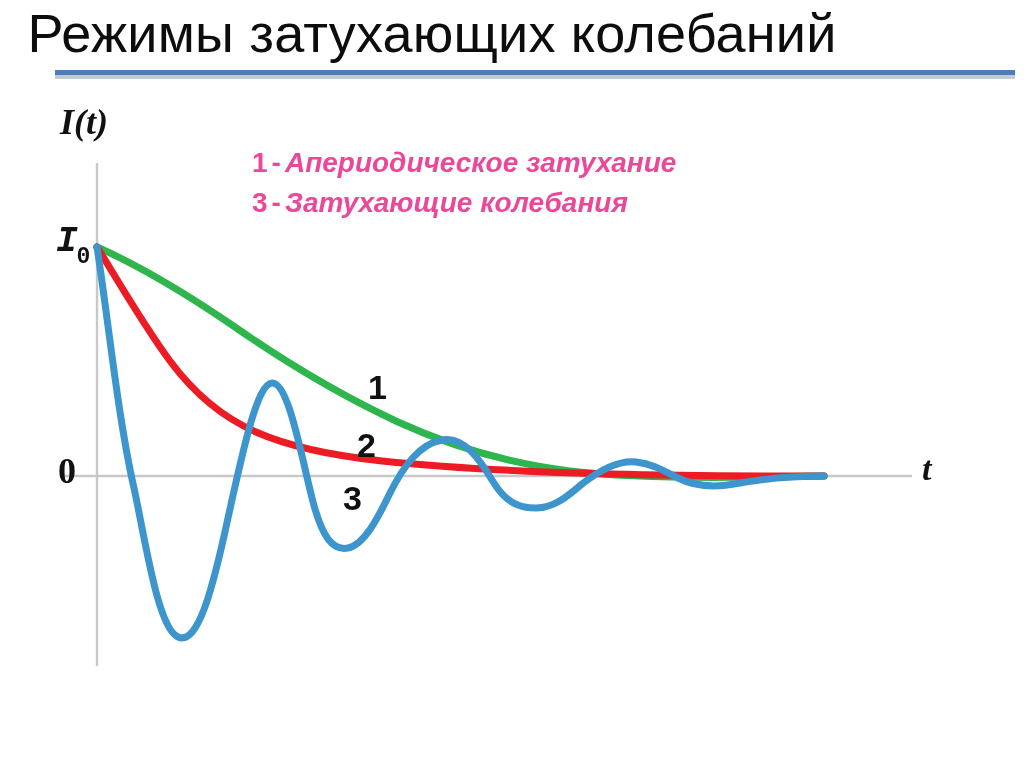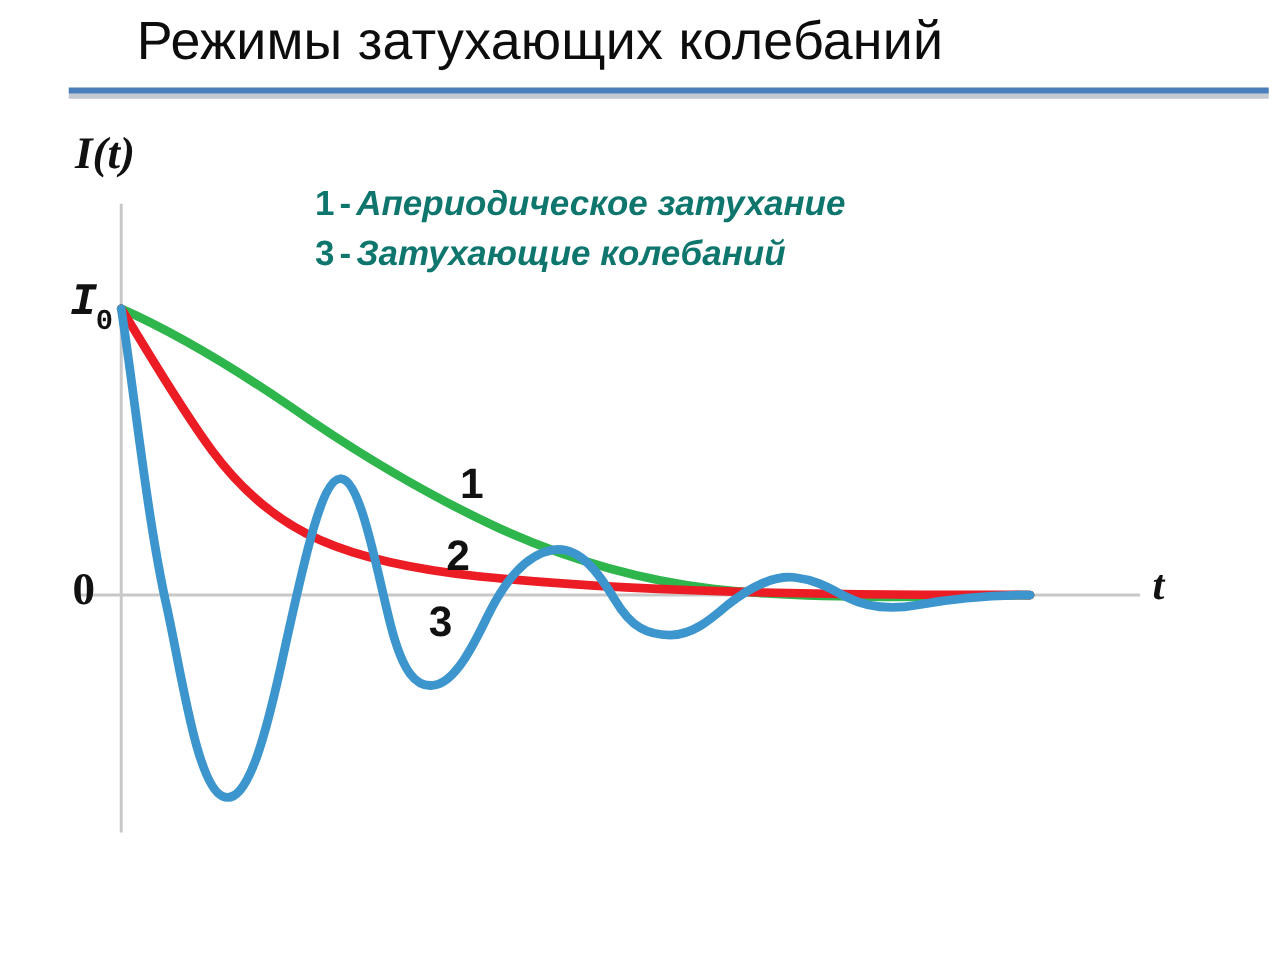--- a/index.html
+++ b/index.html
@@ -20,21 +20,21 @@
   
   #slide-title {
     position: absolute;
     left: 0;
     top: 2px;
     width: 864px;
     height: 62px;
     line-height: 62px;
     text-align: center;
     font-family: "Liberation Sans", sans-serif;
-    font-size: 43px;
+    font-size: 54px;
     font-weight: 400;
     color: #0d0d0d;
     letter-spacing: 0.2px;
     white-space: nowrap;
   }
 
   
   #title-rule {
     position: absolute;
     left: 55px;
@@ -128,21 +128,21 @@
   #legend {
     position: absolute;
     left: 252px;
     top: 55px;
     width: 660px;
   }
   .legend-row {
     font-family: "Liberation Sans", sans-serif;
     font-size: 28px;
     font-weight: bold;
-    color: #0f766e;
+    color: #ec4899;
     line-height: 40px;
     white-space: nowrap;
   }
   .legend-num {
     font-style: normal;
     font-weight: bold;
   }
   .legend-dash {
     font-style: normal;
     font-weight: bold;
@@ -209,17 +209,17 @@
 
   <div class="curve-tag" id="tag-1">1</div>
   <div class="curve-tag" id="tag-2">2</div>
   <div class="curve-tag" id="tag-3">3</div>
 
   <div id="legend">
     <div class="legend-row">
       <span class="legend-num">1</span><span class="legend-dash">-</span><span class="legend-text">Апериодическое затухание</span>
     </div>
     <div class="legend-row">
-      <span class="legend-num">3</span><span class="legend-dash">-</span><span class="legend-text">Затухающие колебаний</span>
+      <span class="legend-num">3</span><span class="legend-dash">-</span><span class="legend-text">Затухающие колебания</span>
     </div>
   </div>
 
 </div>
 
 </body></html>

